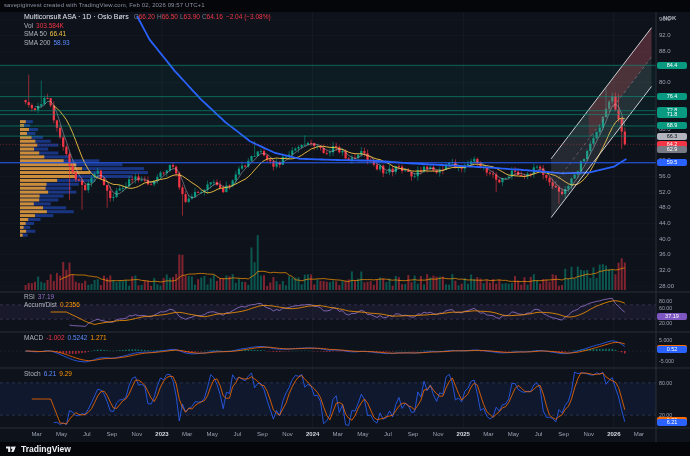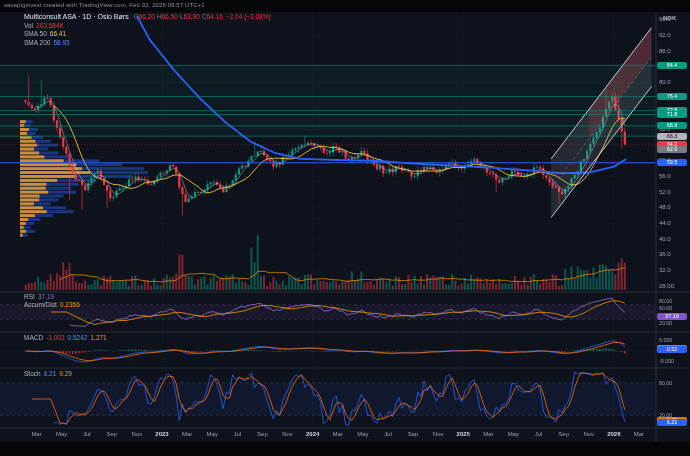--- a/index.html
+++ b/index.html
@@ -1014,13 +1014,23 @@
       <span class="badge" style="background: rgb(242, 54, 69); top: 140.866px;">64.2</span>
       <span class="badge" style="background: rgb(120, 123, 134); top: 145.956px;">62.9</span>
       <span class="badge" style="background: rgb(41, 98, 255); top: 159.266px;">59.5</span>
       <span class="badge" style="background: rgb(126, 87, 194); top: 313.112px;">37.19</span>
       <span class="badge" style="background: rgb(255, 109, 0); top: 344.831px;">1.27</span>
       <span class="badge" style="background: rgb(41, 98, 255); top: 346.4px;">0.52</span>
       <span class="badge" style="background: rgb(255, 109, 0); top: 417.483px;">9.29</span>
       <span class="badge" style="background: rgb(41, 98, 255); top: 419.147px;">6.21</span>
     </div>
 
+  <div class="footer">
+    <span style="display:inline-flex;">
+      <svg width="11" height="9" viewBox="0 0 36 28">
+        <path d="M14 22H7V11H0V4h14v18z" fill="#eceff4"></path>
+        <circle cx="20" cy="8" r="4" fill="#eceff4"></circle>
+        <path d="M25 22h-8l7-18h8l-7 18z" fill="#eceff4"></path>
+      </svg>
+    </span>
+    <span class="brand">TradingView</span>
+  </div>
 </div>
 
 </body></html>

